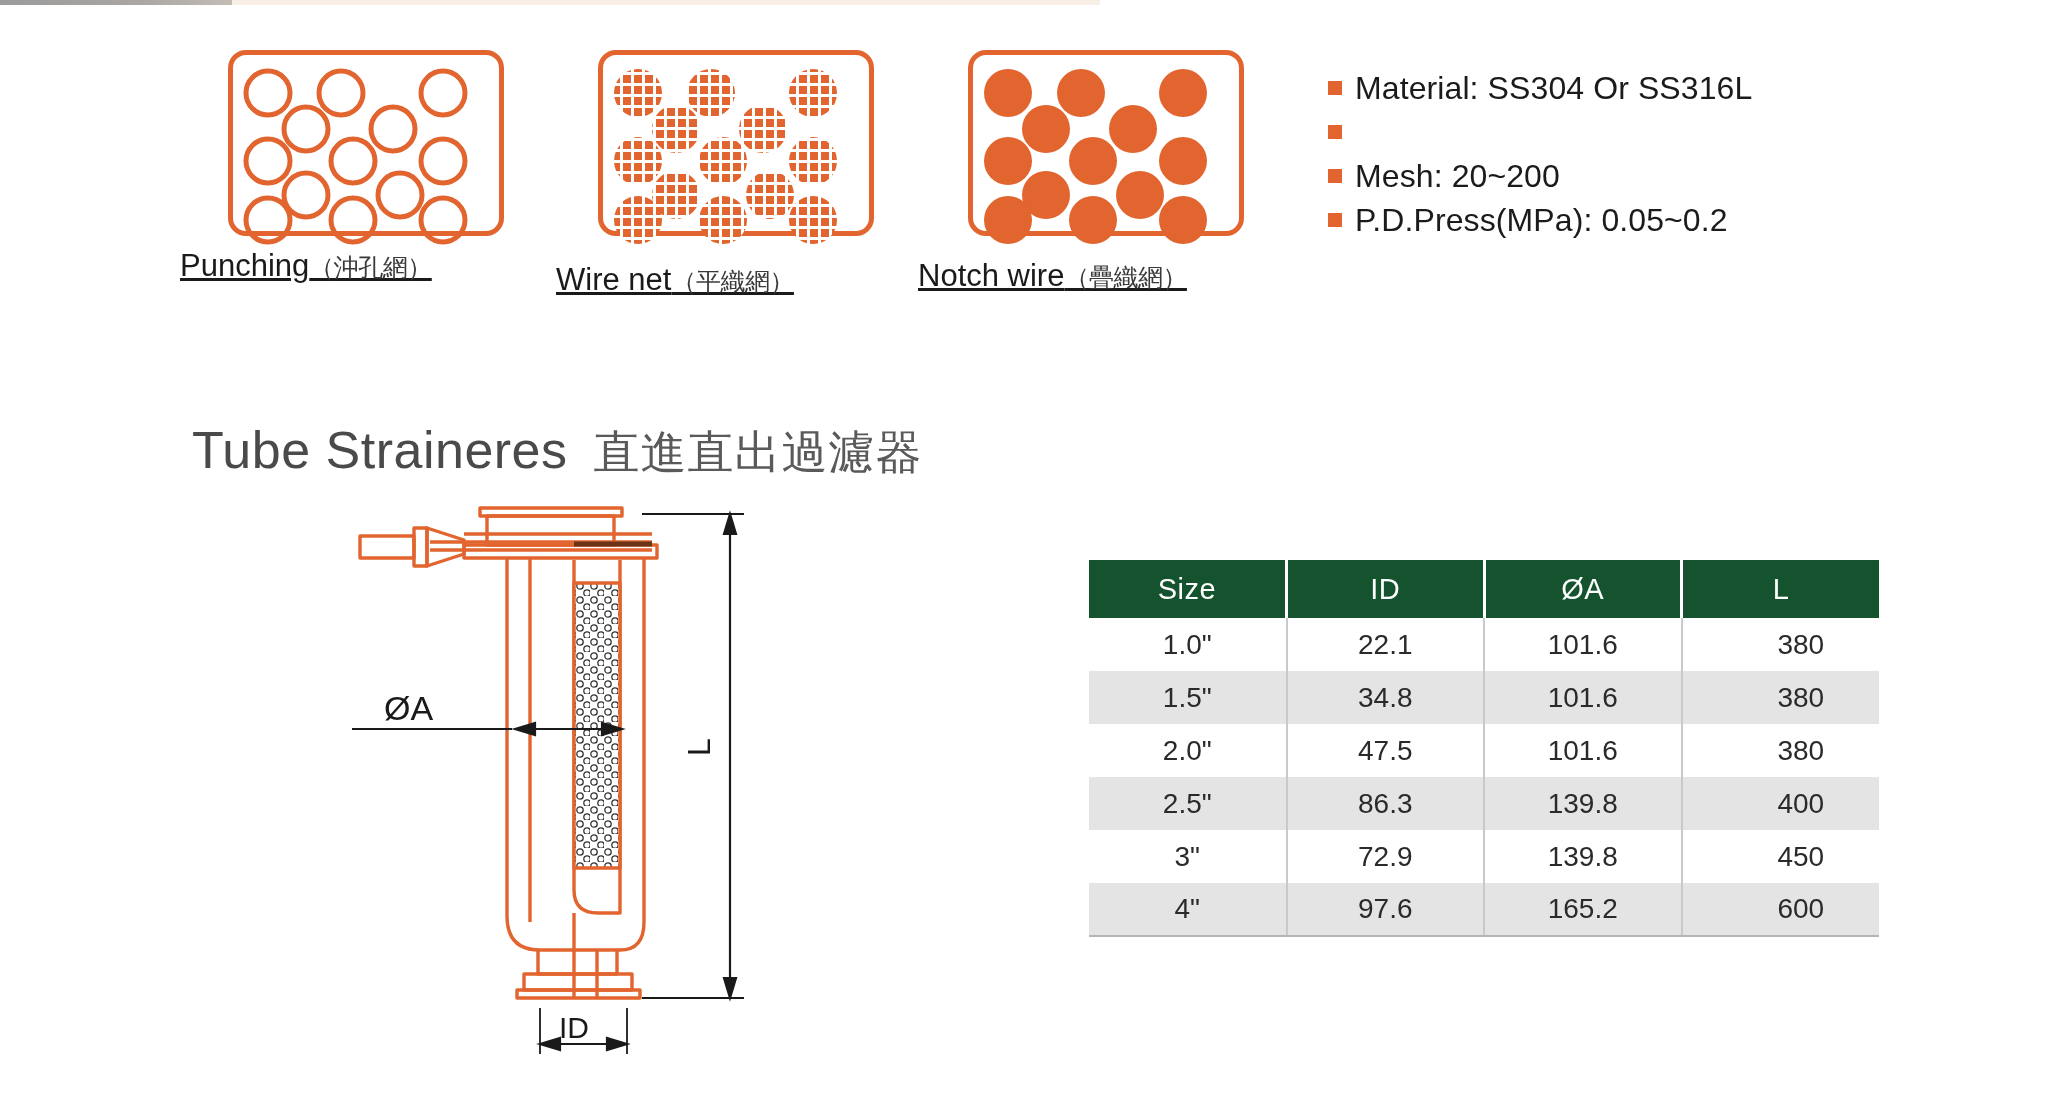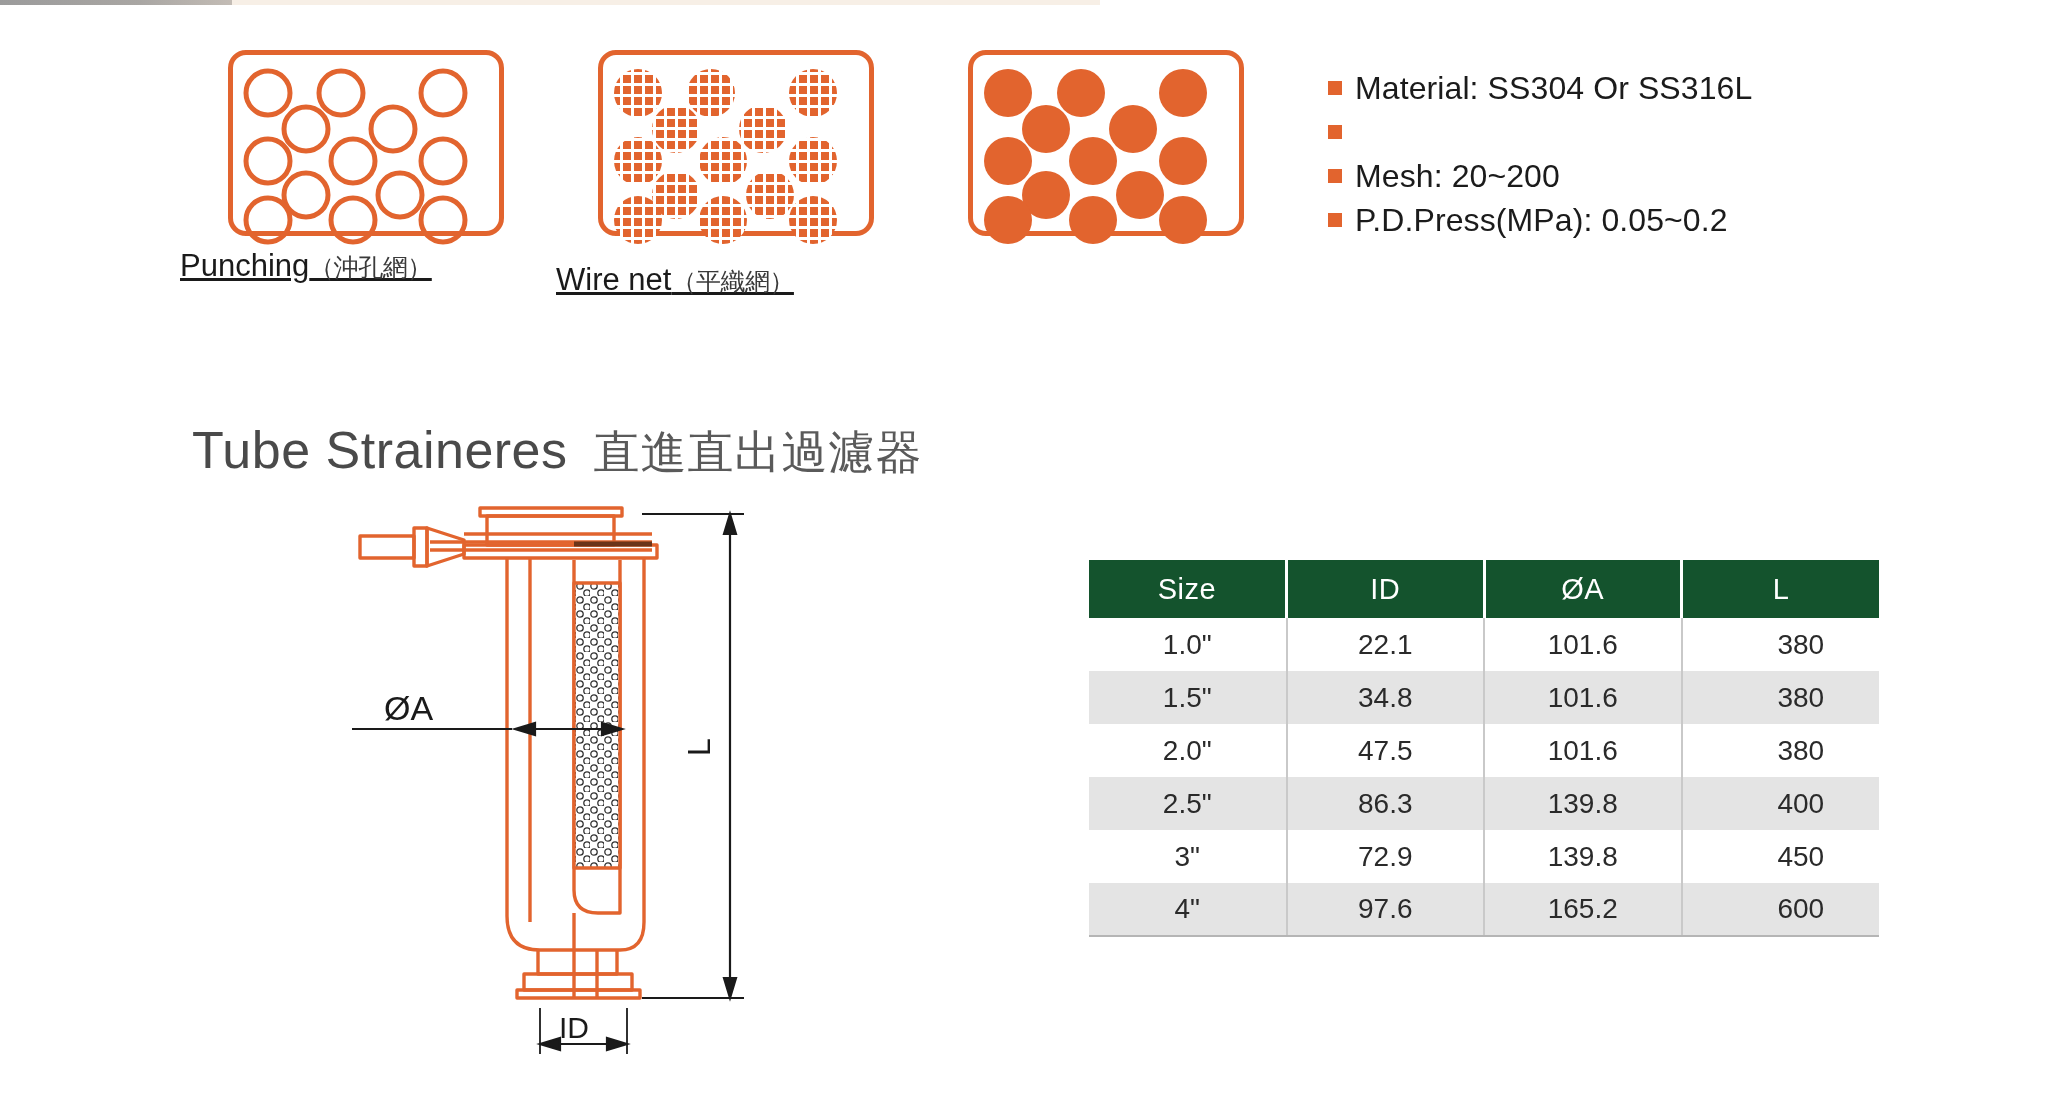--- a/index.html
+++ b/index.html
@@ -205,20 +205,23 @@
               <circle cx="125" cy="111" r="24"></circle>
               <circle cx="215" cy="111" r="24"></circle>
             <circle cx="78" cy="145" r="24"></circle>
               <circle cx="172" cy="145" r="24"></circle>
             <circle cx="40" cy="170" r="24"></circle>
               <circle cx="125" cy="170" r="24"></circle>
               <circle cx="215" cy="170" r="24"></circle>
           </g>
         </svg>
       </div>
+      <div class="mesh-label" style="left:-50px; top:208px;">
+        <span>Notch wire</span><span class="cn">（疊織網）</span>
+      </div>
     </div>
   </div>
 
   <div class="spec-list">
     <div class="spec-item">
       <span class="spec-bullet"></span>
       <span class="spec-text">Material: SS304 Or SS316L</span>
     </div>
     <div class="spec-item">
       <span class="spec-bullet"></span>

